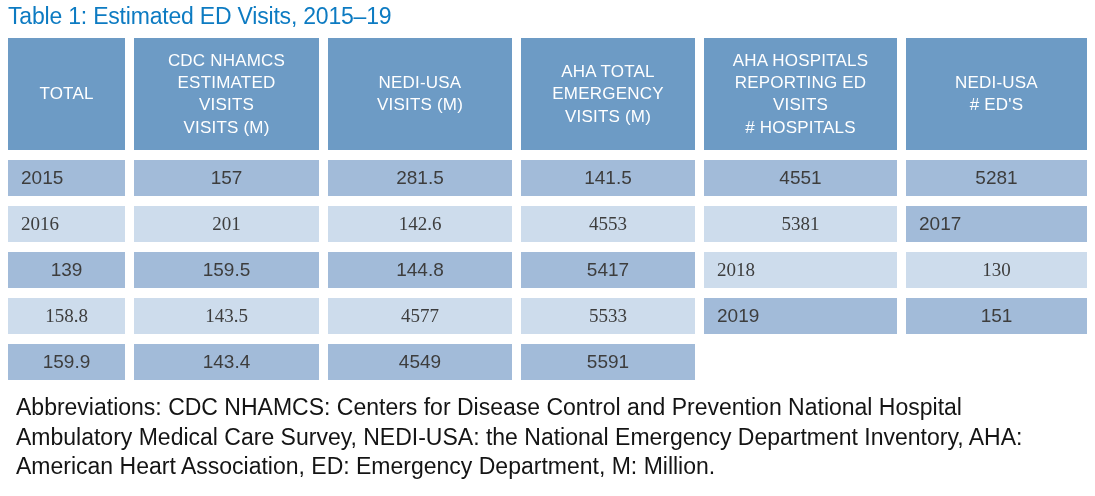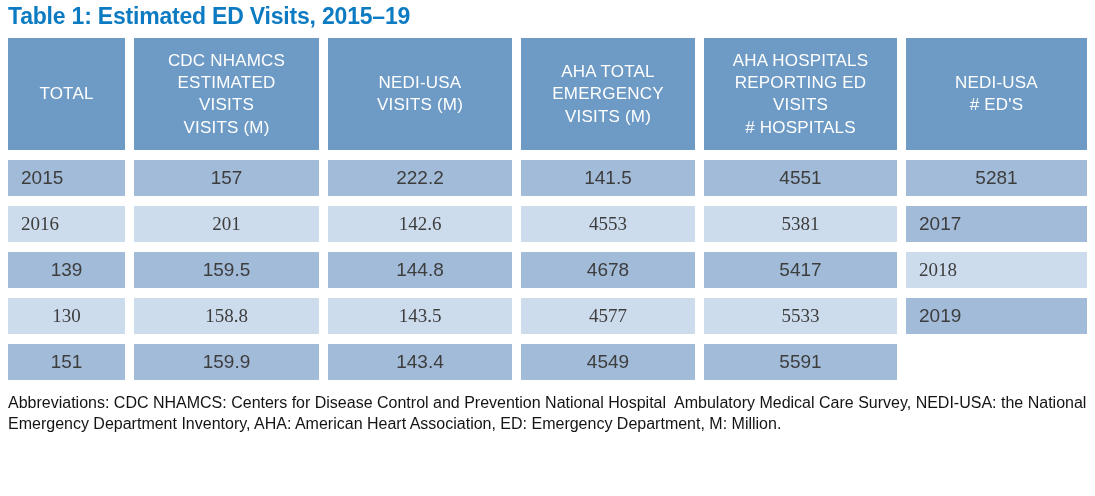--- a/index.html
+++ b/index.html
@@ -16,21 +16,21 @@
     width: 1095px;
     height: 496px;
     padding: 3px 8px 0 8px;
     font-family: "Liberation Sans", sans-serif;
     background: #ffffff;
   }
   .title {
     margin: 0 0 9px 0;
     font-size: 23px;
     line-height: 1.15;
-    font-weight: bold;
+    font-weight: normal;
     color: var(--c-title);
     letter-spacing: -0.2px;
   }
   .grid {
     display: grid;
     grid-template-columns: 117px 185px 184px 174px 193px 181px;
     column-gap: 9px;
     row-gap: 10px;
     width: 1079px;
   }
@@ -52,23 +52,23 @@
     display: flex;
     align-items: center;
     justify-content: center;
     font-size: 19px;
     color: var(--c-cell-text);
   }
   .td.year { justify-content: flex-start; padding-left: 13px; }
   .row-dark { background: var(--c-row-dark); }
   .row-light { background: var(--c-row-light); font-family: Liberation Serif, serif; }
   .footnote {
-    margin: 13px 0 0 0;
+    margin: 13px 0 0 8px;
     max-width: 1080px;
-    font-size: 16px;
+    font-size: 23px;
     line-height: 1.28;
     color: var(--c-note);
     white-space: pre-wrap;
   }
 </style>
 </head>
 <body>
 
 <div class="page">
   <h1 class="title">Table 1: Estimated ED Visits, 2015–19</h1>
@@ -87,36 +87,35 @@
 VISITS (M)</div>
     <div class="th">AHA HOSPITALS
 REPORTING ED
 VISITS
 # HOSPITALS</div>
     <div class="th">NEDI-USA
 # ED'S</div>
 
     <div class="td year row-dark">2015</div>
     <div class="td row-dark">157</div>
-    <div class="td row-dark">222.2</div>
+    <div class="td row-dark">281.5</div>
     <div class="td row-dark">141.5</div>
     <div class="td row-dark">4551</div>
     <div class="td row-dark">5281</div>
 
     <div class="td year row-light">2016</div>
     <div class="td row-light">201</div>
     <div class="td row-light">142.6</div>
     <div class="td row-light">4553</div>
     <div class="td row-light">5381</div>
 
     <div class="td year row-dark">2017</div>
     <div class="td row-dark">139</div>
     <div class="td row-dark">159.5</div>
     <div class="td row-dark">144.8</div>
-    <div class="td row-dark">4678</div>
     <div class="td row-dark">5417</div>
 
     <div class="td year row-light">2018</div>
     <div class="td row-light">130</div>
     <div class="td row-light">158.8</div>
     <div class="td row-light">143.5</div>
     <div class="td row-light">4577</div>
     <div class="td row-light">5533</div>
 
     <div class="td year row-dark">2019</div>

